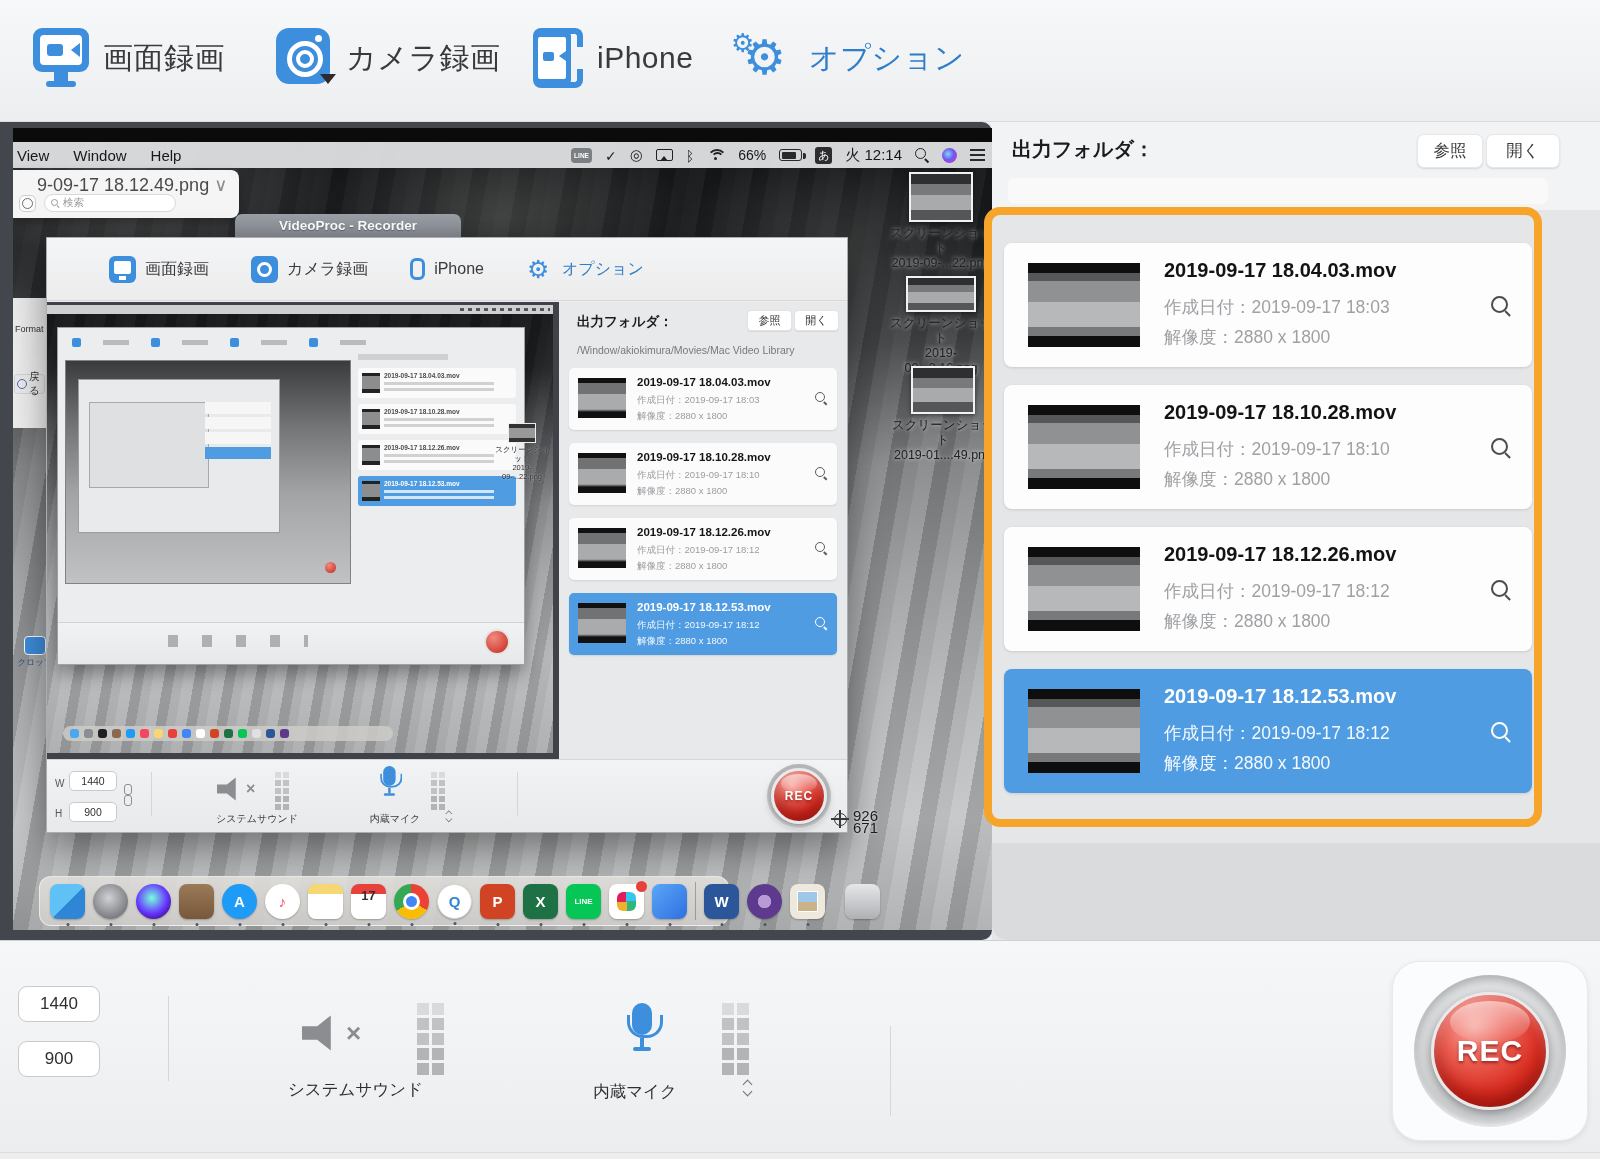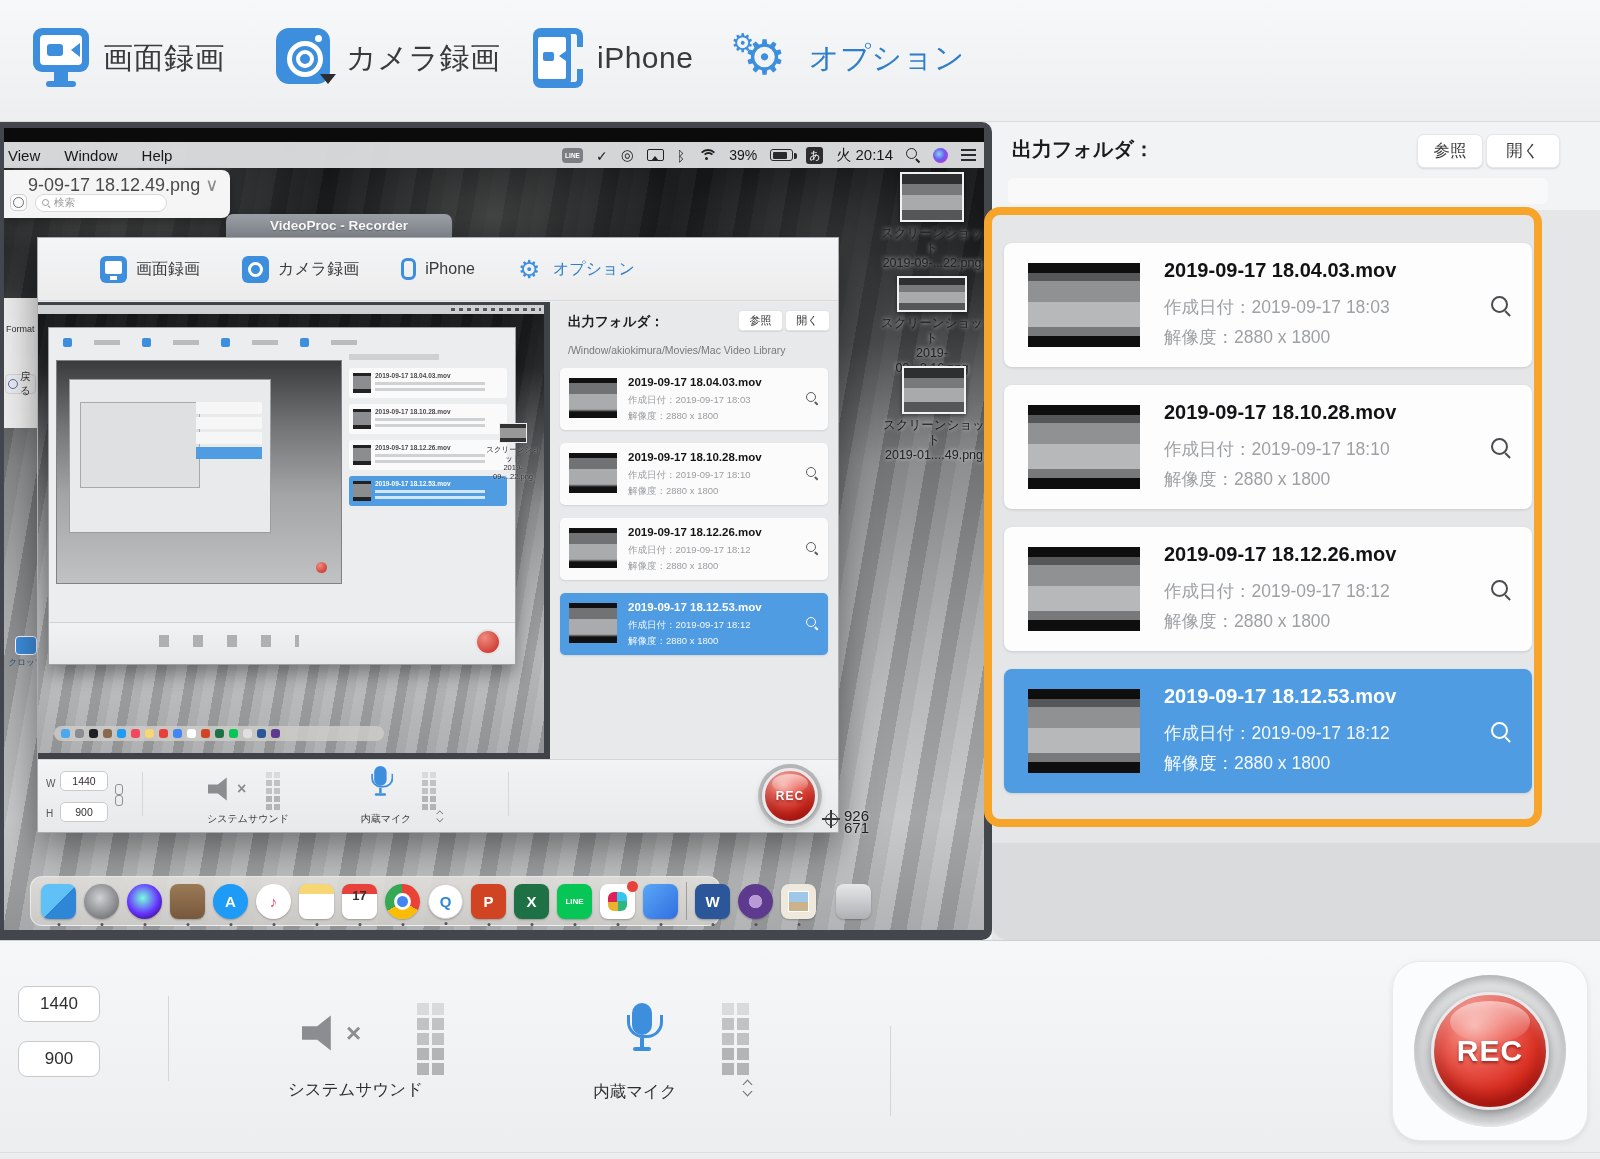--- a/index.html
+++ b/index.html
@@ -37,21 +37,21 @@
   .i-phone .t{position:absolute;left:21px;top:23px;width:0;height:0;border:5px solid transparent;border-right:7px solid #3d8edd;}
   .i-phone .brt{position:absolute;right:0;top:0;width:13px;height:13px;border-top:6px solid #3d8edd;border-right:6px solid #3d8edd;border-radius:0 8px 0 0;}
   .i-phone .brb{position:absolute;right:0;bottom:0;width:13px;height:13px;border-bottom:6px solid #3d8edd;border-right:6px solid #3d8edd;border-radius:0 0 8px 0;}
   
   .i-gear{position:relative;width:62px;height:60px;color:#3d8edd;}
   .i-gear .g1::before{content:"⚙";font-size:48px;line-height:60px;position:absolute;left:10px;top:0;}
   .i-gear .g2::before{content:"⚙";font-size:26px;line-height:26px;position:absolute;left:-2px;top:2px;}
 
   
   .preview{position:absolute;left:0;top:122px;width:992px;height:818px;background:#43464c;
-    border-radius:0 10px 10px 0;padding:6px 12px 10px 4px;box-sizing:border-box;text-decoration:underline;}
+    border-radius:0 10px 10px 0;padding:6px 12px 10px 13px;box-sizing:border-box;text-decoration:underline;}
   .desktop{position:relative;width:980px;height:802px;overflow:hidden;background:
     radial-gradient(ellipse 300px 170px at 12% 7%, rgba(216,218,210,.25), transparent 70%),
     radial-gradient(ellipse 260px 150px at 50% 11%, rgba(206,209,200,.2), transparent 70%),
     radial-gradient(ellipse 240px 140px at 84% 15%, rgba(201,204,196,.16), transparent 70%),
     repeating-linear-gradient(100deg, rgba(14,15,16,.22) 0 16px, rgba(60,62,60,.12) 16px 30px, rgba(125,127,125,.07) 30px 46px),
     linear-gradient(180deg,#141517 0%,#1b1c1e 15%,#4a4c4e 27%,#8e9092 42%,#a6a8aa 55%,#bcbec0 70%,#cdcfd0 86%,#b6b8b9 100%);}
   .blackband{position:absolute;left:0;top:0;width:100%;height:14px;background:#0b0b0c;}
   .menubar{position:absolute;left:0;top:14px;width:100%;height:26px;background:rgba(219,220,222,.97);
     display:flex;align-items:center;font-size:15px;color:#17181a;}
   .menus{display:flex;gap:24px;margin-left:4px;font-weight:500;}
@@ -75,21 +75,21 @@
   .mag-s{width:14px;height:14px;position:relative;}
   .mag-s::before{content:"";position:absolute;left:0;top:0;width:9px;height:9px;border:1.8px solid #222;border-radius:50%;}
   .mag-s::after{content:"";position:absolute;left:10px;top:10px;width:5px;height:1.8px;background:#222;transform:rotate(45deg);transform-origin:0 50%;}
   .siri{width:15px;height:15px;border-radius:50%;background:radial-gradient(circle at 40% 40%,#8ad4f0,#6a5bf0 45%,#b23ee0 75%,#20203a);}
   .listicon{width:15px;height:12px;background:repeating-linear-gradient(180deg,#2a2a2c 0 2px,transparent 2px 5px);}
 
   
   .pvwin{position:absolute;left:0;top:42px;width:226px;height:48px;background:#f5f5f6;border-radius:0 8px 8px 0;
     box-shadow:0 4px 10px rgba(0,0,0,.3);}
   .pvwin .ttl{position:absolute;left:24px;top:4px;font-size:18px;color:#4a4a4c;white-space:nowrap;}
-  .pvwin .row{position:absolute;left:6px;top:24px;display:flex;align-items:flex-start;gap:8px;}
+  .pvwin .row{position:absolute;left:6px;top:24px;display:flex;align-items:center;gap:8px;}
   .circA{width:17px;height:17px;border-radius:5px;border:1px solid #cfcfd1;background:#fbfbfc;display:flex;align-items:center;justify-content:center;}
   .circA::before{content:"";width:9px;height:9px;border:1.3px solid #6e6e70;border-radius:50%;}
   .srch{width:132px;height:18px;border-radius:9px;border:1px solid #d9d9db;background:#fff;display:flex;align-items:center;gap:4px;padding:0 6px;font-size:10.5px;color:#9a9a9c;}
   .srch .mg{width:8px;height:8px;position:relative;flex:0 0 auto;}
   .srch .mg::before{content:"";position:absolute;left:0;top:0;width:5px;height:5px;border:1.2px solid #9a9a9c;border-radius:50%;}
   .srch .mg::after{content:"";position:absolute;left:6px;top:6px;width:3px;height:1.2px;background:#9a9a9c;transform:rotate(45deg);transform-origin:0 50%;}
 
   
   .fragL{position:absolute;left:0;top:170px;width:33px;height:130px;background:rgba(250,250,250,.93);overflow:hidden;}
   .fragL .mn{position:absolute;left:2px;top:26px;font-size:9px;color:#333;white-space:nowrap;}
@@ -373,24 +373,24 @@
           <span class="lineb" data-interactable="false">LINE</span>
           <span class="chk" data-interactable="false"></span>
           <span class="cc" data-interactable="false"></span>
           <span class="disp" data-interactable="false"></span>
           <span class="bt" data-interactable="false"></span>
           <span class="wifi" data-interactable="false">
               <i></i>
               <i></i>
               <i></i>
             </span>
-          <span style="font-size:14px;" data-interactable="false">39%</span>
+          <span style="font-size:14px;" data-interactable="false">66%</span>
           <span class="batt" data-interactable="false"></span>
           <span class="ime" data-interactable="false">あ</span>
-          <span style="font-size:15px;" data-interactable="false">火 20:14</span>
+          <span style="font-size:15px;" data-interactable="false">火 12:14</span>
           <span class="mag-s" data-interactable="false"></span>
           <span class="siri" data-interactable="false"></span>
           <span class="listicon" data-interactable="false"></span>
         </div>
       </div>
 
       <div class="pvwin" data-interactable="false">
         <div class="ttl"><span data-interactable="false">9-09-17 18.12.49.png</span> <span style="color:#8a8a8c;">∨</span></div>
         <div class="row">
           <span class="circA" data-interactable="false"></span>

